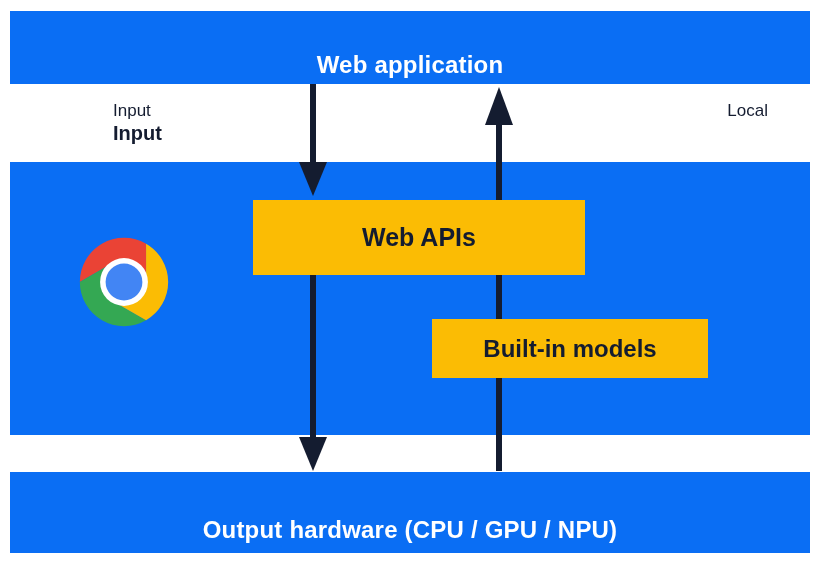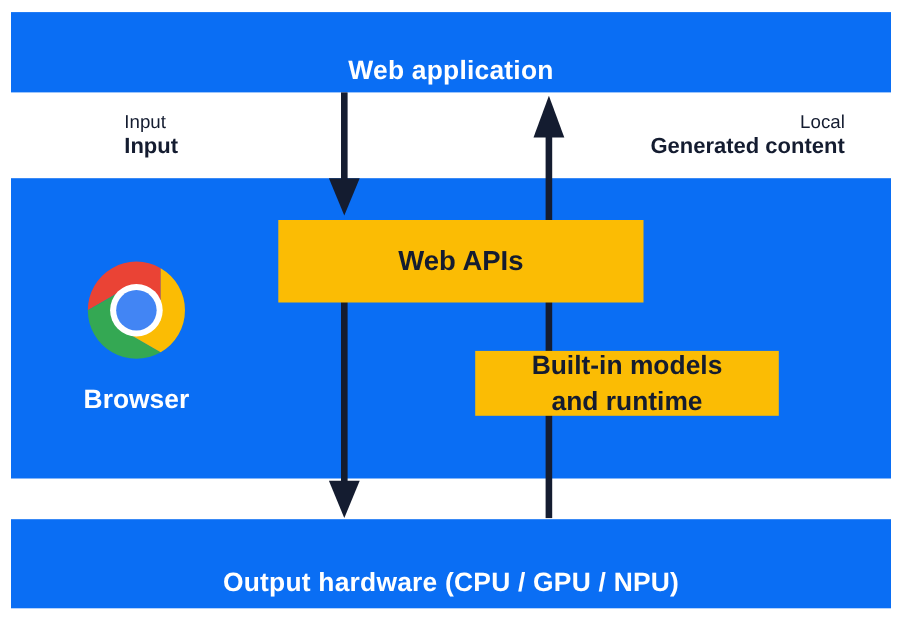--- a/index.html
+++ b/index.html
@@ -61,21 +61,20 @@
 
 <div class="canvas">
 
   <div class="bar bar-top">
     <span class="bar-title">Web application</span>
   </div>
 
   <div class="io-label io-left io-row1 io-small">Input</div>
   <div class="io-label io-left io-row2 io-big">Input</div>
   <div class="io-label io-right io-row1 io-small">Local</div>
-  <div class="io-label io-right io-row2 io-big">Generated content</div>
 
   <div class="mid"></div>
 
   <svg class="arrow-layer" viewBox="0 0 820 566">
 
     <g fill="#141c30">
       <rect x="310" y="84" width="6" height="82"></rect>
       <polygon points="299,162 327,162 313,196"></polygon>
       <rect x="310" y="200" width="6" height="241"></rect>
       <polygon points="299,437 327,437 313,471"></polygon>
@@ -85,31 +84,29 @@
       <rect x="496" y="124" width="6" height="347"></rect>
       <polygon points="485,125 513,125 499,87"></polygon>
     </g>
   </svg>
 
   <div class="ybox ybox-webapis">
     <span>Web APIs</span>
   </div>
   <div class="ybox ybox-builtin">
     <span>Built-in models</span>
-    <span>and runtime</span>
   </div>
 
   <div class="chrome-wrap">
     <svg viewBox="0 0 100 100" width="92" height="92">
       <path fill="#ea4335" d="M2,50 A48,48 0 0 1 74,8.43 L74,50 L50,50 L38,29.2 Z"></path>
       <path fill="#34a853" d="M2,50 A48,48 0 0 0 74,91.57 L38,70.8 L50,50 L38,29.2 Z"></path>
       <path fill="#fbbc04" d="M74,8.43 A48,48 0 0 1 74,91.57 L38,70.8 L50,50 L74,50 Z"></path>
       <circle cx="50" cy="50" r="26" fill="#ffffff"></circle>
       <circle cx="50" cy="50" r="20" fill="#4285f4"></circle>
     </svg>
   </div>
-  <div class="browser-label">Browser</div>
 
   <div class="bar bar-bottom">
     <span class="bar-title">Output hardware (CPU / GPU / NPU)</span>
   </div>
 
 </div>
 
 </body></html>

